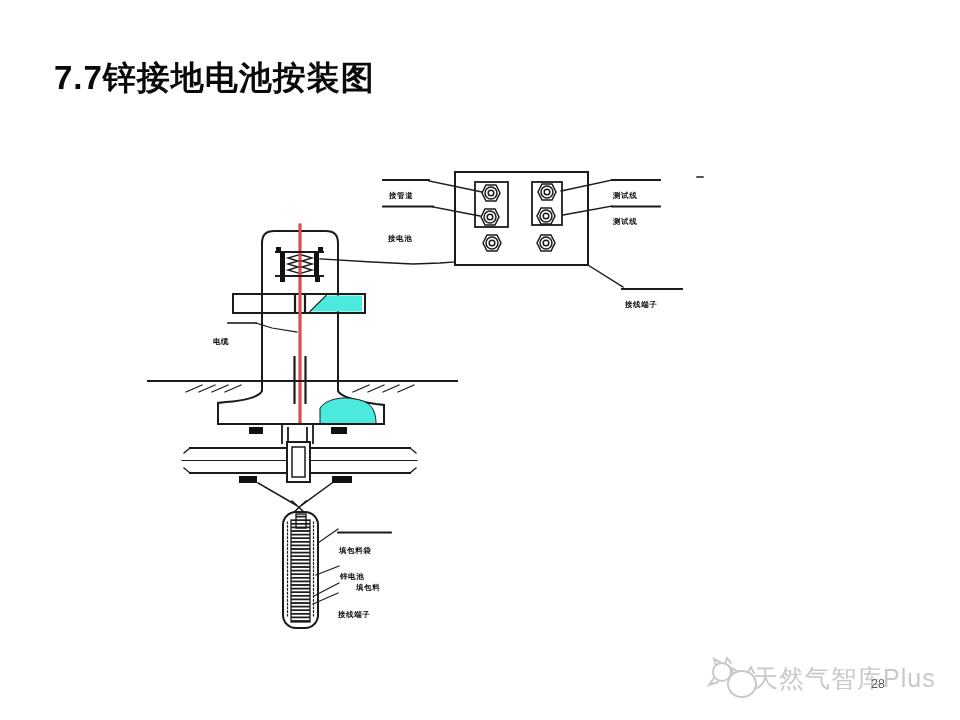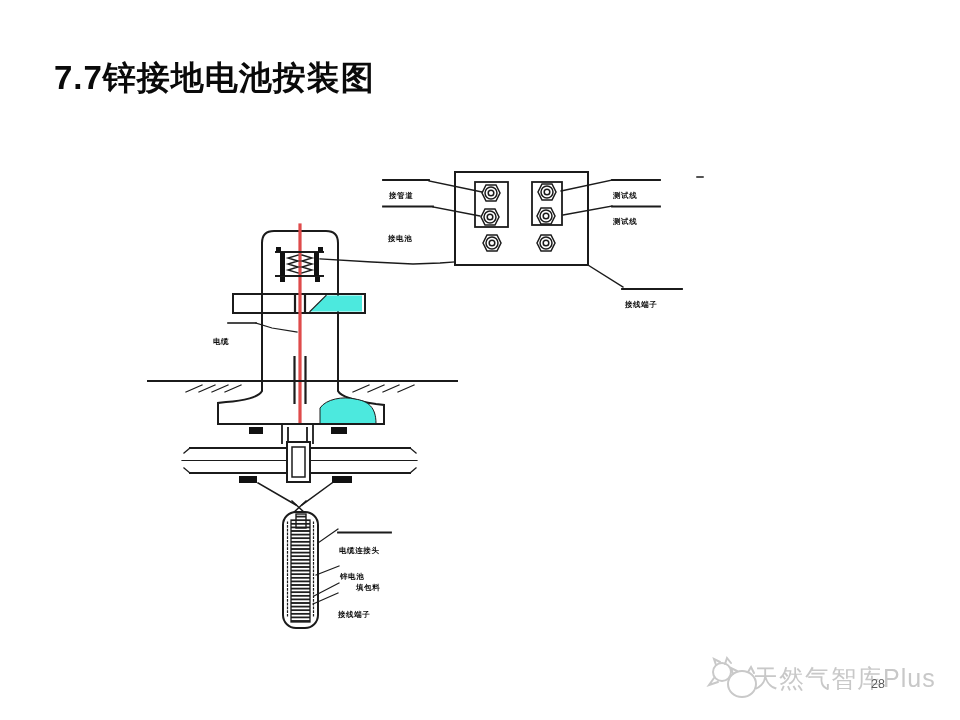--- a/index.html
+++ b/index.html
@@ -152,21 +152,21 @@
       </g>
     </g>
   </svg>
 
   <span class="tiny" style="left:389px;top:169px">接管道</span>
   <span class="tiny" style="left:388px;top:212px">接电池</span>
   <span class="tiny" style="left:613px;top:169px">测试线</span>
   <span class="tiny" style="left:613px;top:195px">测试线</span>
   <span class="tiny" style="left:625px;top:278px">接线端子</span>
   <span class="tiny" style="left:213px;top:314.5px">电缆</span>
-  <span class="tiny" style="left:339px;top:523.5px">电缆连接头</span>
+  <span class="tiny" style="left:339px;top:523.5px">填包料袋</span>
   <span class="tiny" style="left:356px;top:560.5px">填包料</span>
   <span class="tiny" style="left:340px;top:550px">锌电池</span>
   <span class="tiny" style="left:338px;top:587.5px">接线端子</span>
 
   <svg class="mascot" width="56" height="52" viewBox="0 0 56 52">
     <g stroke="#c9c9c9" stroke-width="2" fill="none" stroke-linecap="round">
       <circle cx="18" cy="20" r="9"></circle>
       <path d="M12,13 L10,7 L16,10"></path>
       <path d="M21,12 L23,6 L27,11"></path>
       <path d="M10,26 L5,33 L14,30"></path>

